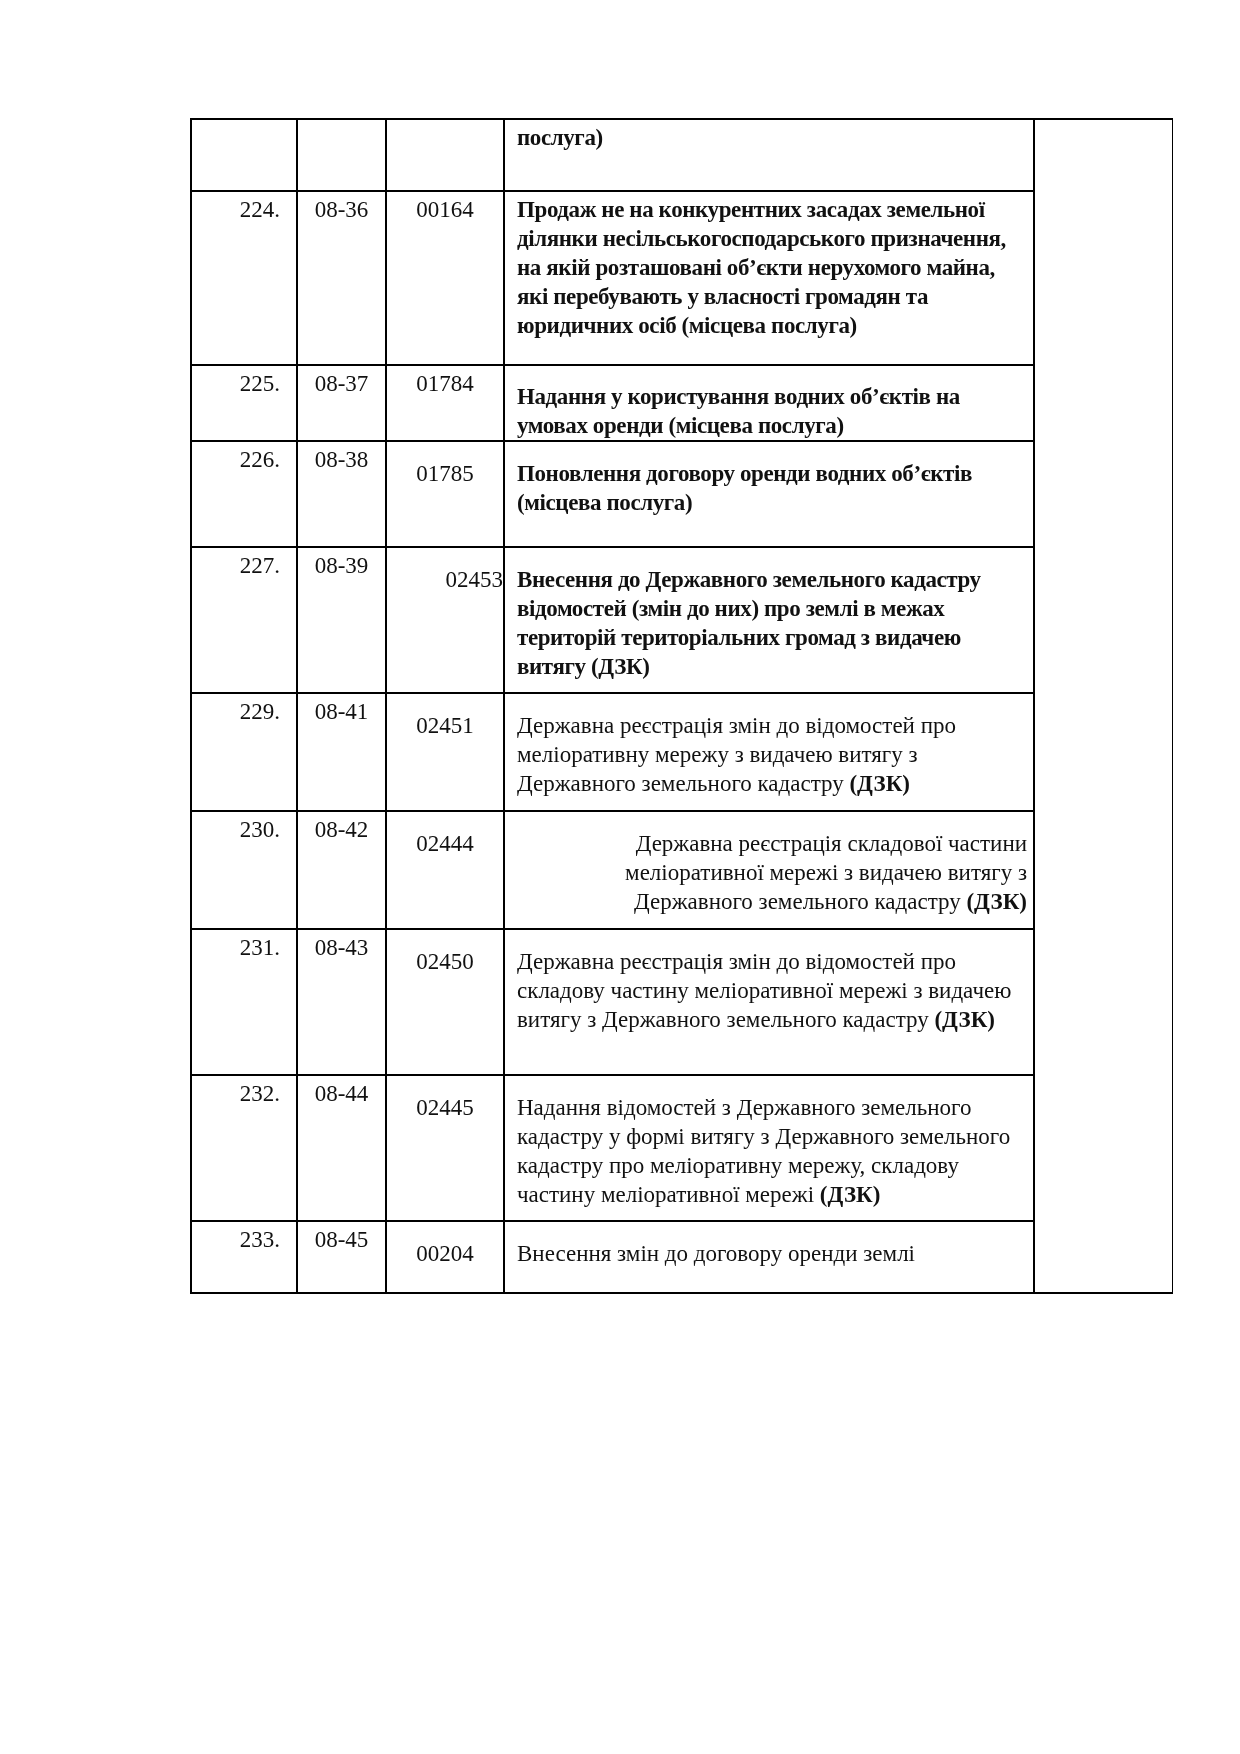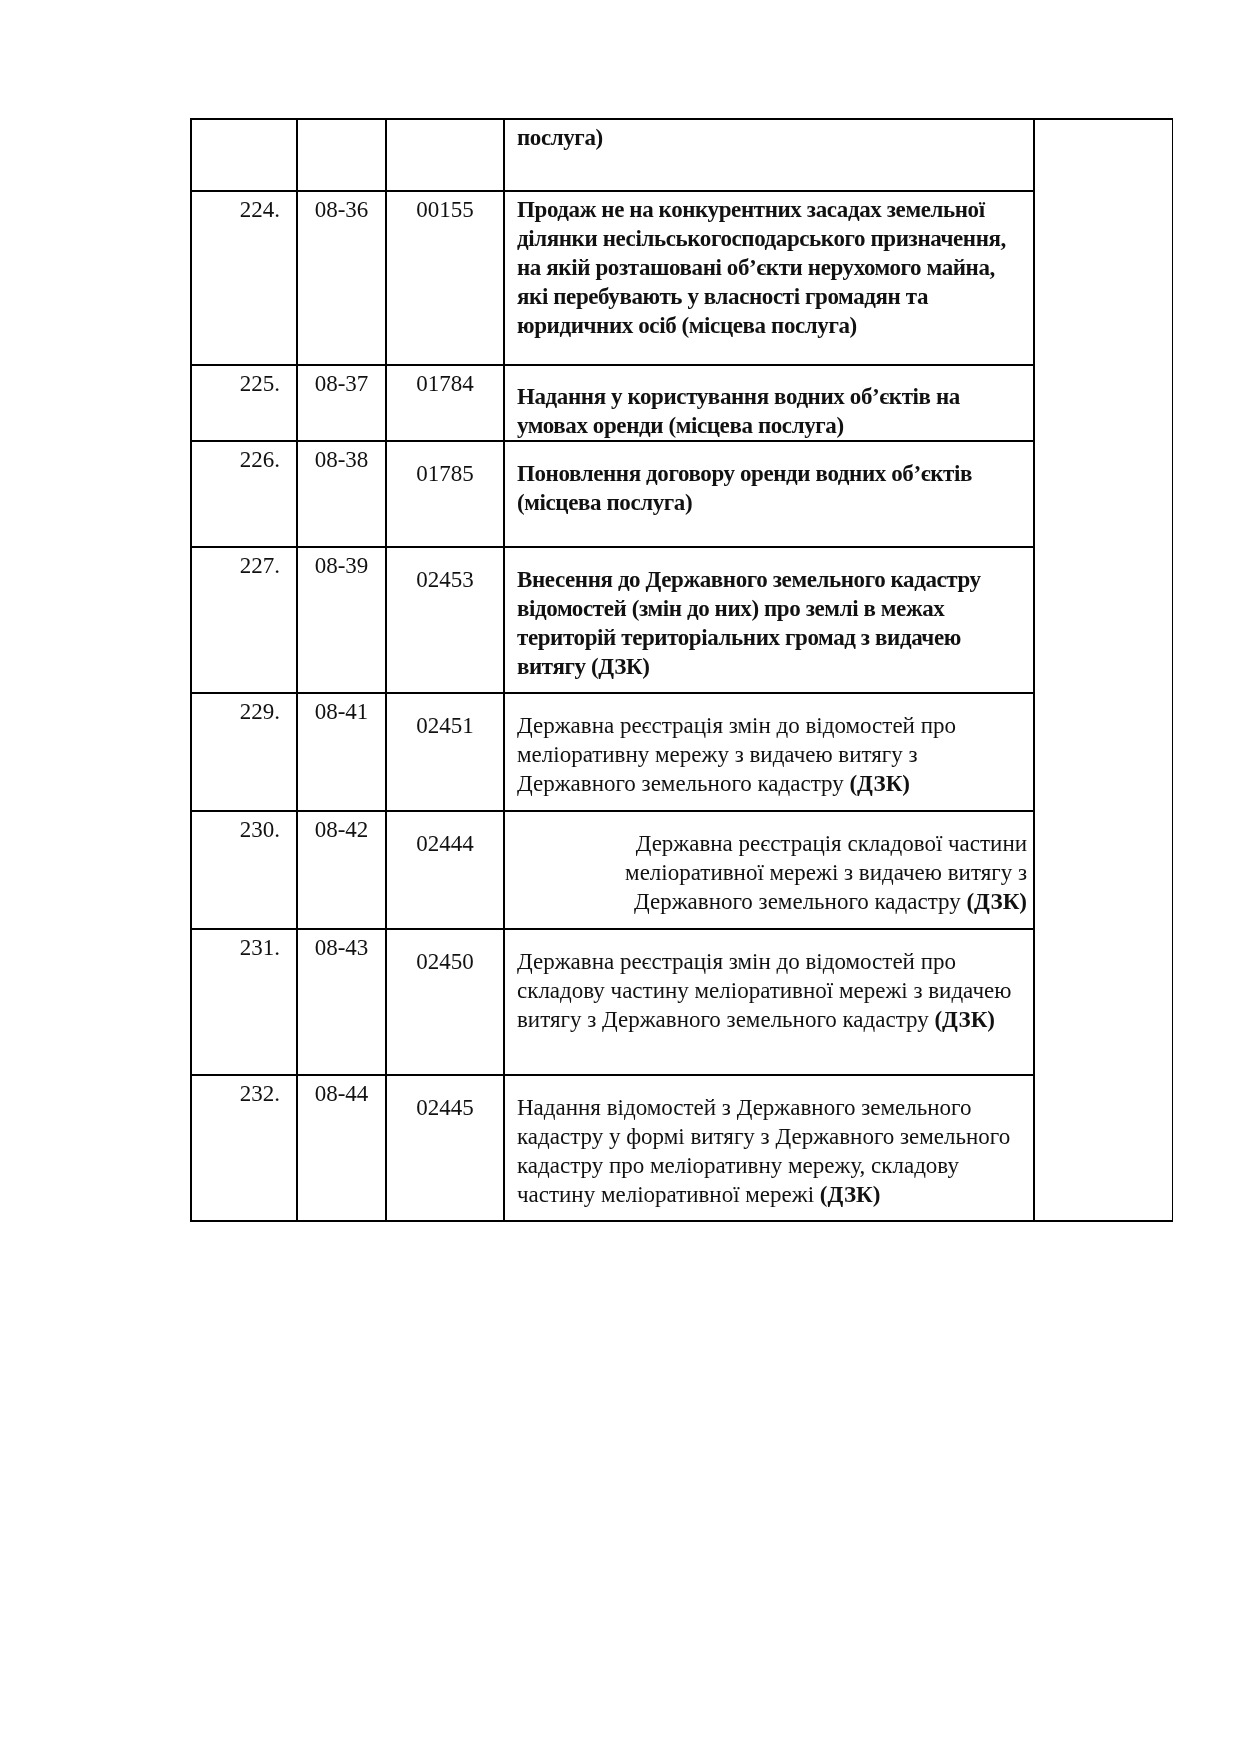--- a/index.html
+++ b/index.html
@@ -52,21 +52,21 @@
     <td class="code"><span></span></td>
     <td class="id" style="padding-top: 3px;"><span></span></td>
     <td class="name bold" style="padding-top: 3px;"><span>послуга)</span><span class="abbr"></span></td>
     <td class="last"></td>
   </tr>
 
 
   <tr style="height: 174px;">
     <td class="num"><span>224.</span></td>
     <td class="code"><span>08-36</span></td>
-    <td class="id" style="padding-top: 3px;"><span>00155</span></td>
+    <td class="id" style="padding-top: 3px;"><span>00164</span></td>
     <td class="name bold" style="padding-top: 3px;"><span>Продаж не на конкурентних засадах земельної ділянки несільськогосподарського призначення, на якій розташовані об’єкти нерухомого майна, які перебувають у власності громадян та юридичних осіб (місцева послуга)</span><span class="abbr"></span></td>
     <td class="last"></td>
   </tr>
 
   <tr style="height: 72px;">
     <td class="num"><span>225.</span></td>
     <td class="code"><span>08-37</span></td>
     <td class="id" style="padding-top: 3px;"><span>01784</span></td>
     <td class="name bold" style="padding-top: 16px;"><span>Надання у користування водних об’єктів на умовах оренди  (місцева послуга)</span><span class="abbr"></span></td>
     <td class="last"></td>
@@ -76,21 +76,21 @@
     <td class="num"><span>226.</span></td>
     <td class="code"><span>08-38</span></td>
     <td class="id" style="padding-top: 17px;"><span>01785</span></td>
     <td class="name bold" style="padding-top: 17px;"><span>Поновлення договору оренди водних об’єктів (місцева послуга)</span><span class="abbr"></span></td>
     <td class="last"></td>
   </tr>
 
   <tr style="height: 146px;">
     <td class="num"><span>227.</span></td>
     <td class="code"><span>08-39</span></td>
-    <td class="id" style="padding-top: 17px;"><span>02453</span></td>
+    <td class="id" style="padding-top: 17px; text-align: right;"><span>02453</span></td>
     <td class="name bold" style="padding-top: 17px;"><span>Внесення до Державного земельного кадастру відомостей (змін до них) про землі в межах територій територіальних громад з видачею витягу (ДЗК)</span><span class="abbr"></span></td>
     <td class="last"></td>
   </tr>
 
 
   <tr style="height: 118px;">
     <td class="num"><span>229.</span></td>
     <td class="code"><span>08-41</span></td>
     <td class="id" style="padding-top: 17px;"><span>02451</span></td>
     <td class="name regular" style="padding-top: 17px; margin-top: 31px;"><span>Державна реєстрація змін до відомостей про меліоративну мережу з видачею витягу з Державного земельного кадастру</span><span class="abbr"> (ДЗК)</span></td>
@@ -114,16 +114,23 @@
   </tr>
 
   <tr style="height: 146px;">
     <td class="num"><span>232.</span></td>
     <td class="code"><span>08-44</span></td>
     <td class="id" style="padding-top: 17px;"><span>02445</span></td>
     <td class="name regular" style="padding-top: 17px;"><span>Надання відомостей з Державного земельного кадастру у формі витягу з Державного земельного кадастру про меліоративну мережу, складову частину меліоративної мережі</span><span class="abbr"> (ДЗК)</span></td>
     <td class="last"></td>
   </tr>
 
+  <tr style="height: 72px;">
+    <td class="num"><span>233.</span></td>
+    <td class="code"><span>08-45</span></td>
+    <td class="id" style="padding-top: 17px;"><span>00204</span></td>
+    <td class="name regular" style="padding-top: 17px;"><span>Внесення змін до договору оренди землі</span><span class="abbr"></span></td>
+    <td class="last"></td>
+  </tr>
 
 </tbody>
   </table>
 </div>
 
 </body></html>

